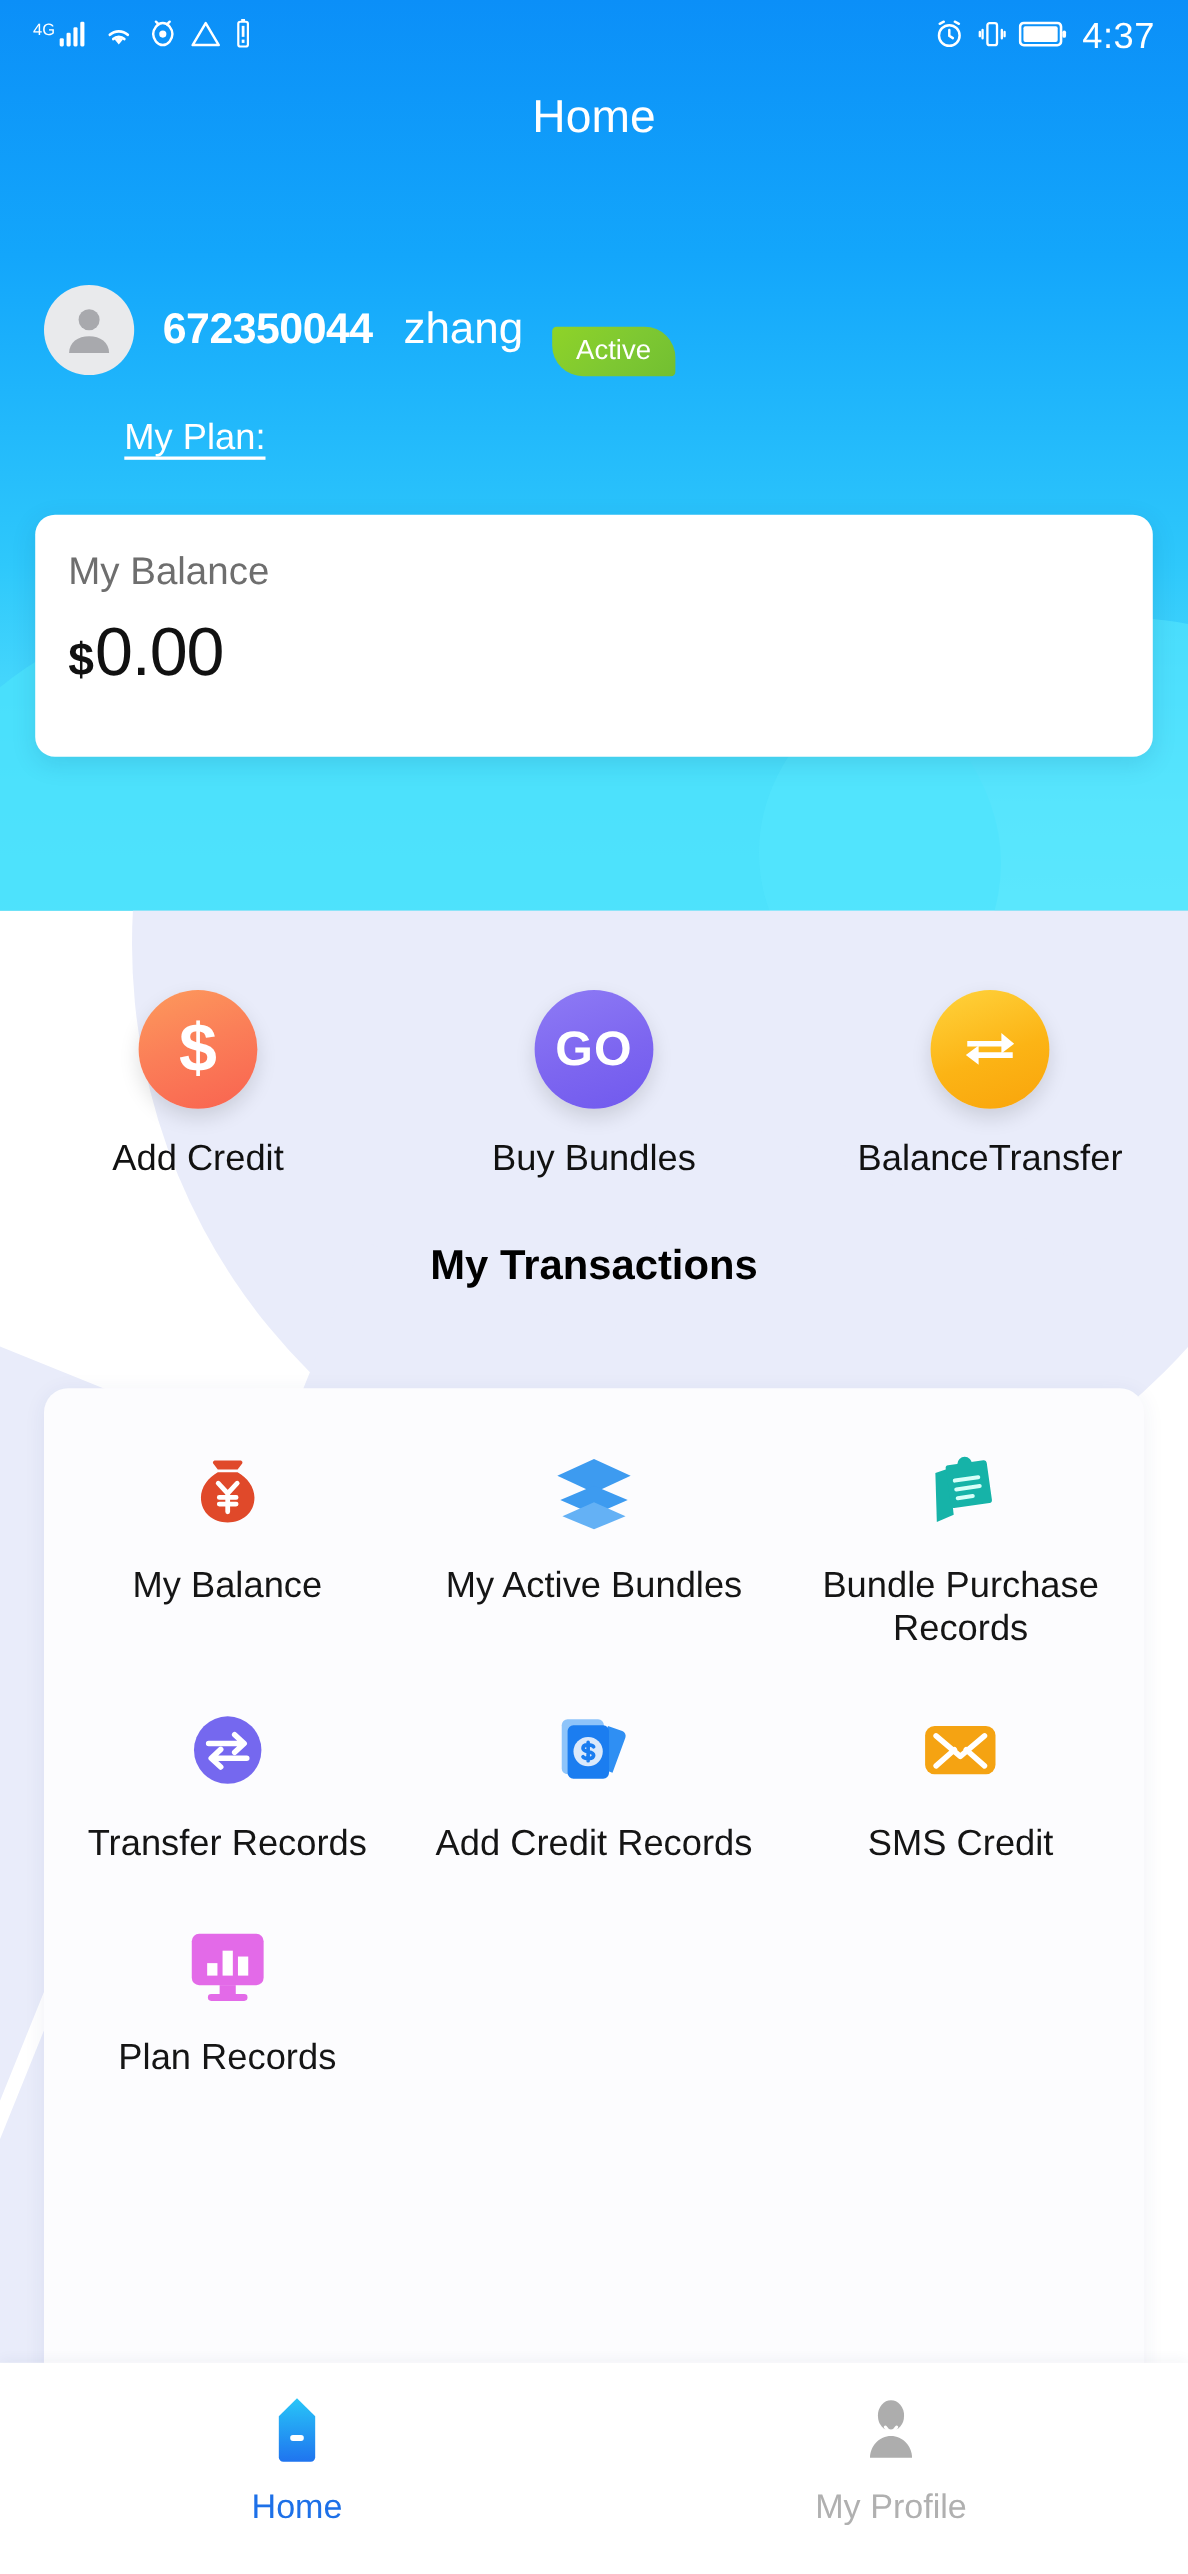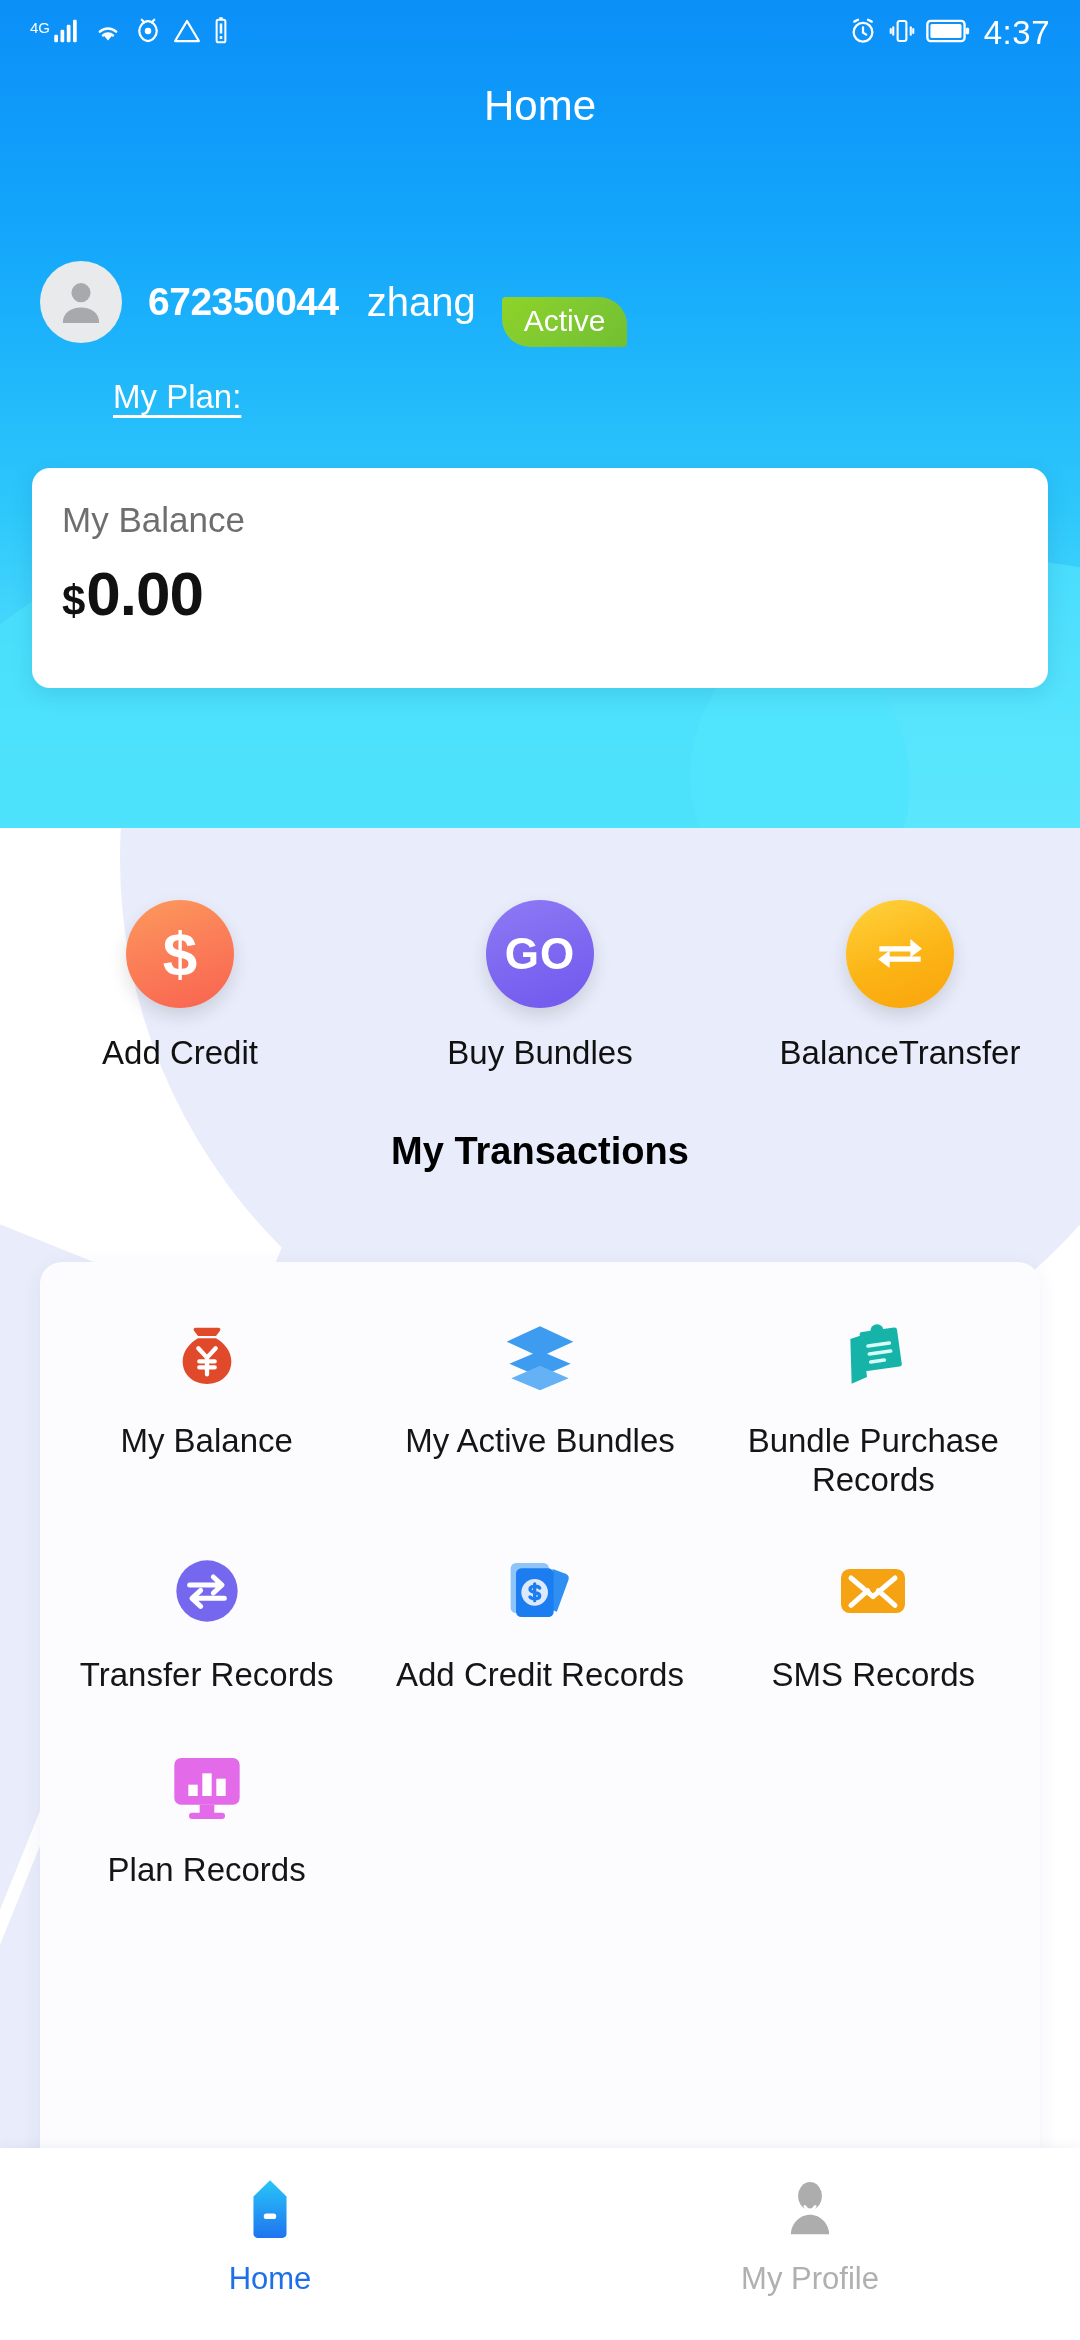--- a/index.html
+++ b/index.html
@@ -52,41 +52,41 @@
     display:flex; align-items:center; justify-content:center; flex:none;
   }
   .avatar svg { display:block; }
   .msisdn {
     color:#ffffff; font-size:39px; font-weight:700; margin-left:26px; letter-spacing:-.5px;
   }
   .username { color:#ffffff; font-size:40px; font-weight:400; margin-left:28px; }
   .badge-wrap { position:relative; margin-left:26px; }
   .badge {
     background:linear-gradient(135deg,#8fd328 0%,#7ec832 55%,#72bf31 100%);
-    color:#ffffff; font-size:30px; padding:9px 22px 11px 22px;
+    color:#ffffff; font-size:25px; padding:9px 22px 11px 22px;
     border-radius:4px 28px 4px 28px;
     display:inline-block; line-height:1;margin-top:40px;
   }
 
   .myplan {
     position:absolute; top:378px; left:113px; z-index:3;
     color:#ffffff; font-size:33px; text-decoration:underline; text-underline-offset:7px;
   }
 
   
   .balance-card {
     position:absolute; top:468px; left:32px; width:1016px; height:220px;
     background:#ffffff; border-radius:18px; z-index:3;
     box-shadow:0 6px 22px rgba(0,60,110,.13);
     padding:32px 0 0 30px;
   }
   .balance-label { color:#6e6e6e; font-size:35px; font-weight:400; }
   .balance-value { margin-top:18px; color:#111111; font-weight:700; display:flex; align-items:baseline; }
   .balance-cur { font-size:42px; font-weight:700; }
-  .balance-num { font-size:62px; font-weight:700; letter-spacing:-1px; margin-left:1px; }
+  .balance-num { font-size:62px; font-weight:400; letter-spacing:-1px; margin-left:1px; }
 
   
   .body-area {
     position:absolute; top:828px; left:0; width:1080px; height:1612px;
     background:#ffffff; overflow:hidden;
   }
   .stripe { position:absolute; background:#e9ecfa; }
   .stripe.s1 { width:300px; height:1500px; left:-40px; top:380px; transform:rotate(22deg); transform-origin:top left; }
   .stripe.s2 { width:200px; height:1500px; left:330px; top:300px; transform:rotate(22deg); transform-origin:top left; }
   .stripe.s3 { width:430px; height:1500px; left:640px; top:180px; transform:rotate(22deg); transform-origin:top left; }
@@ -350,21 +350,21 @@
       </div>
 
 
       <div class="tx-item">
         <div class="tx-icon">
           <svg width="80" height="80" viewBox="0 0 24 24">
             <rect x="2.4" y="5.4" width="19.2" height="13.2" rx="2.6" fill="#f5a312"></rect>
             <path d="M5.4 8.1l6.6 5.6 6.6-5.6M5.4 16.3l5-4.4M18.6 16.3l-5-4.4" stroke="#fff" stroke-width="1.5" fill="none" stroke-linecap="round" stroke-linejoin="round"></path>
           </svg>
         </div>
-        <div class="tx-label">SMS Records</div>
+        <div class="tx-label">SMS Credit</div>
       </div>
 
       <div class="tx-item">
         <div class="tx-icon">
           <svg width="80" height="80" viewBox="0 0 24 24">
             <rect x="2.2" y="3.6" width="19.6" height="14" rx="2" fill="#e36ae8"></rect>
             <rect x="6.4" y="11.6" width="2.8" height="3.4" fill="#fff"></rect>
             <rect x="10.6" y="8.2" width="2.8" height="6.8" fill="#fff"></rect>
             <rect x="14.8" y="9.8" width="2.8" height="5.2" fill="#fff"></rect>
             <rect x="9.8" y="17.6" width="4.4" height="2.6" fill="#e36ae8"></rect>

